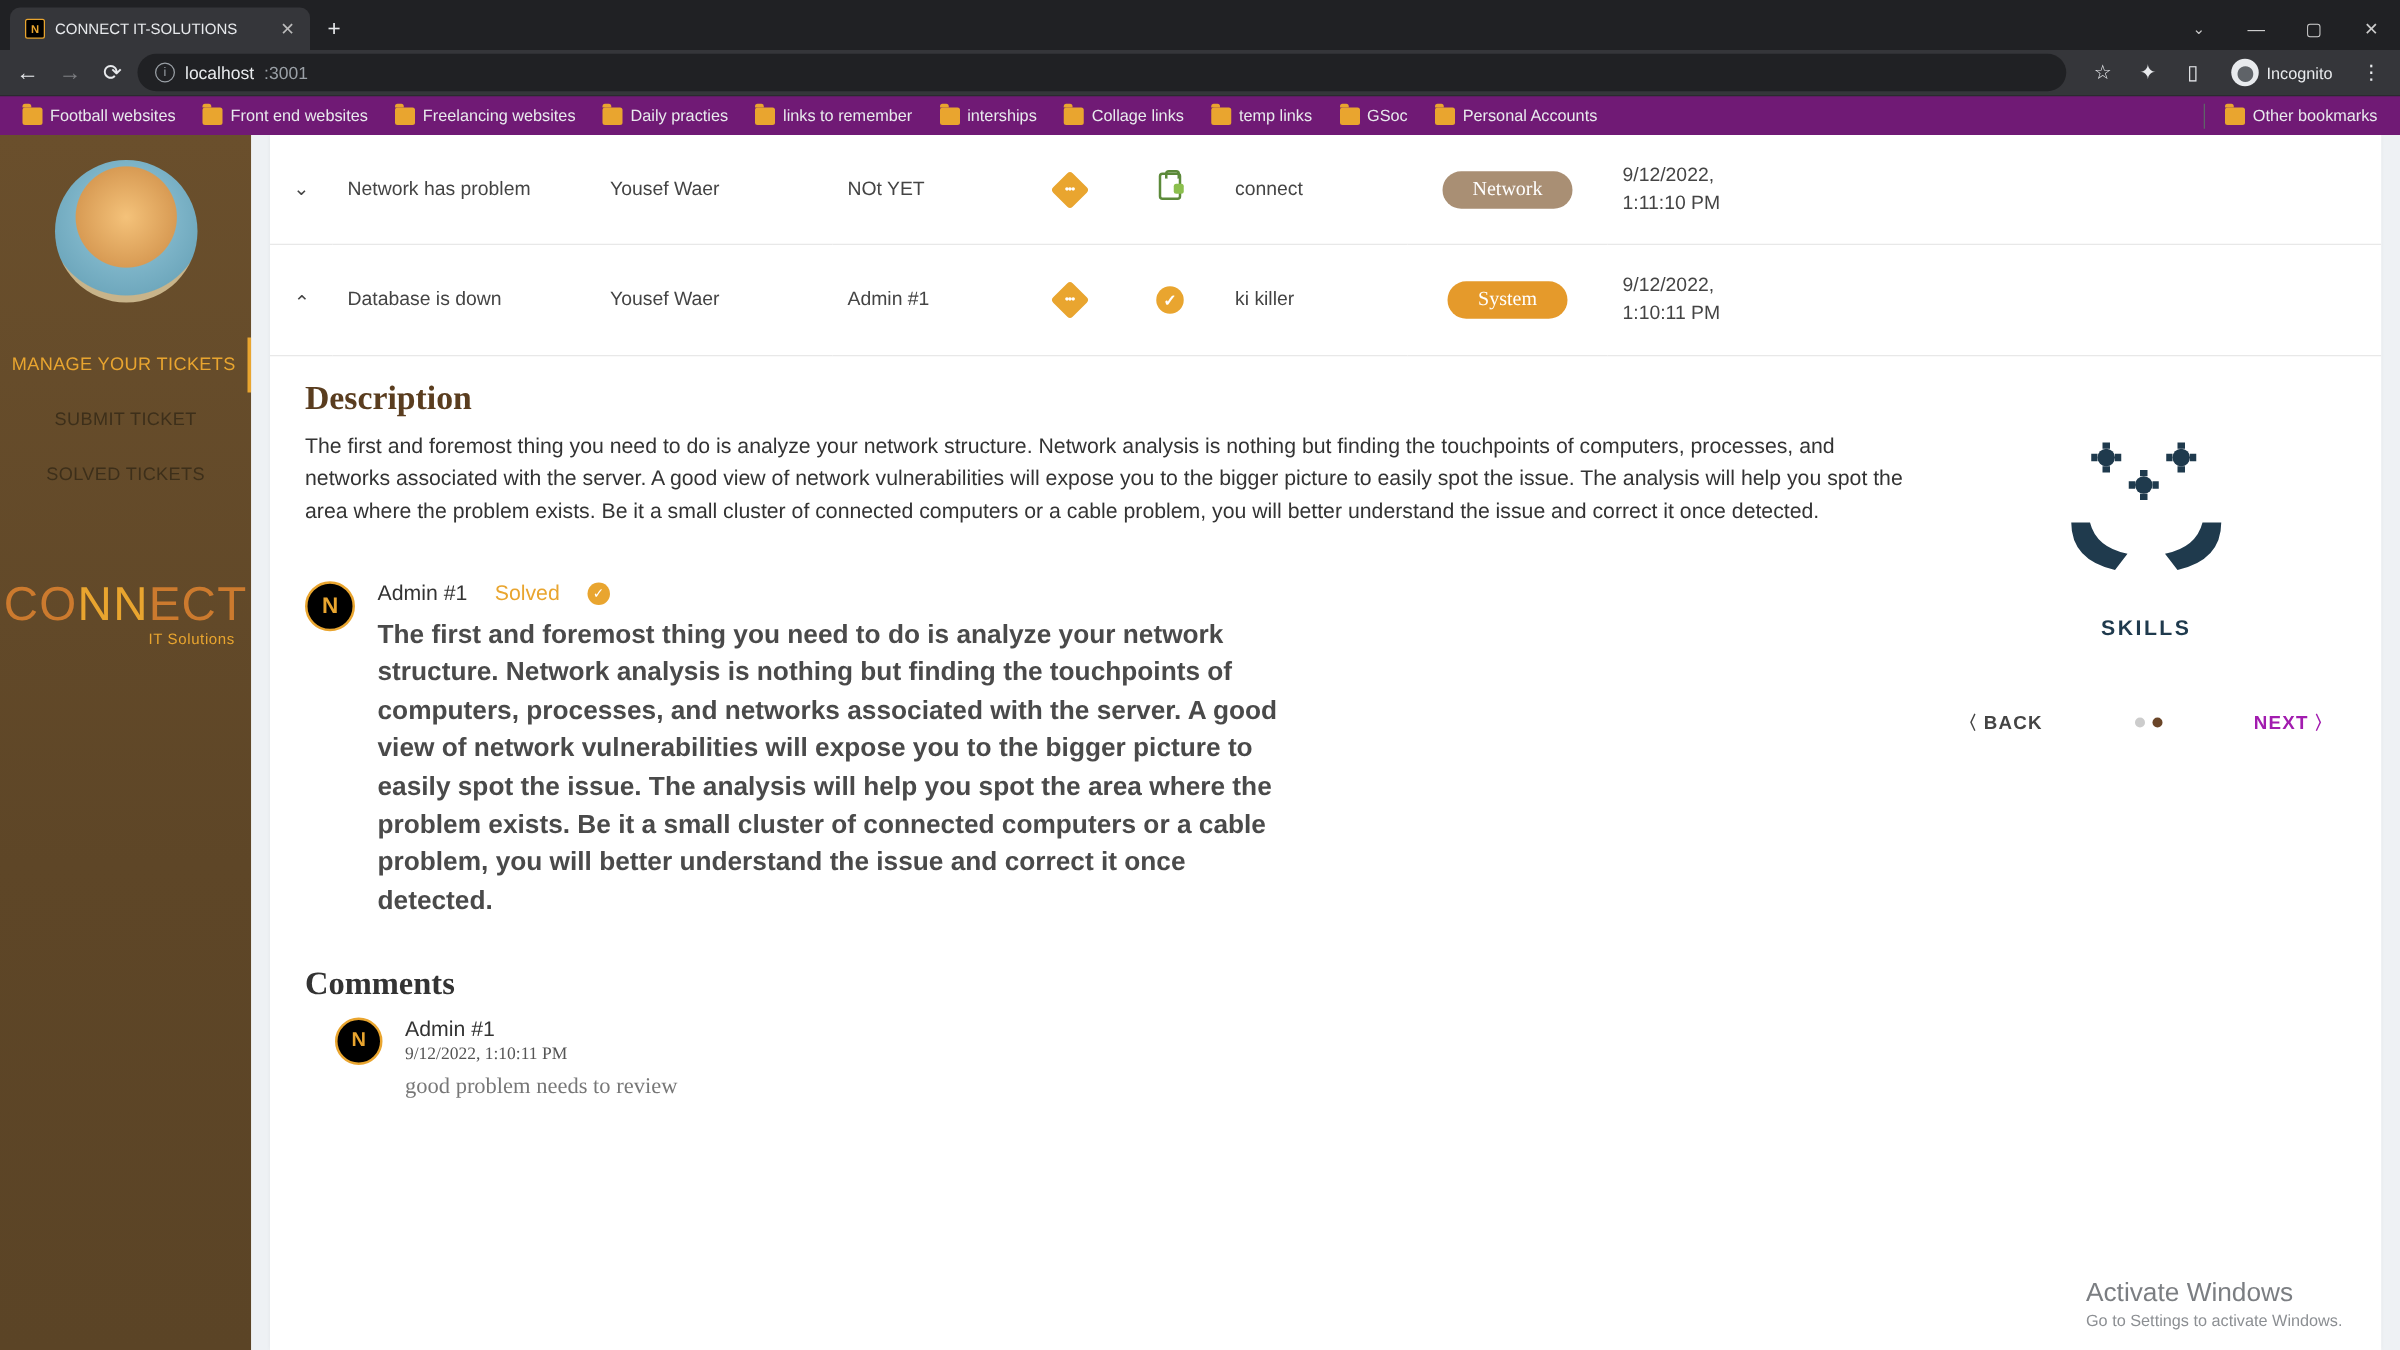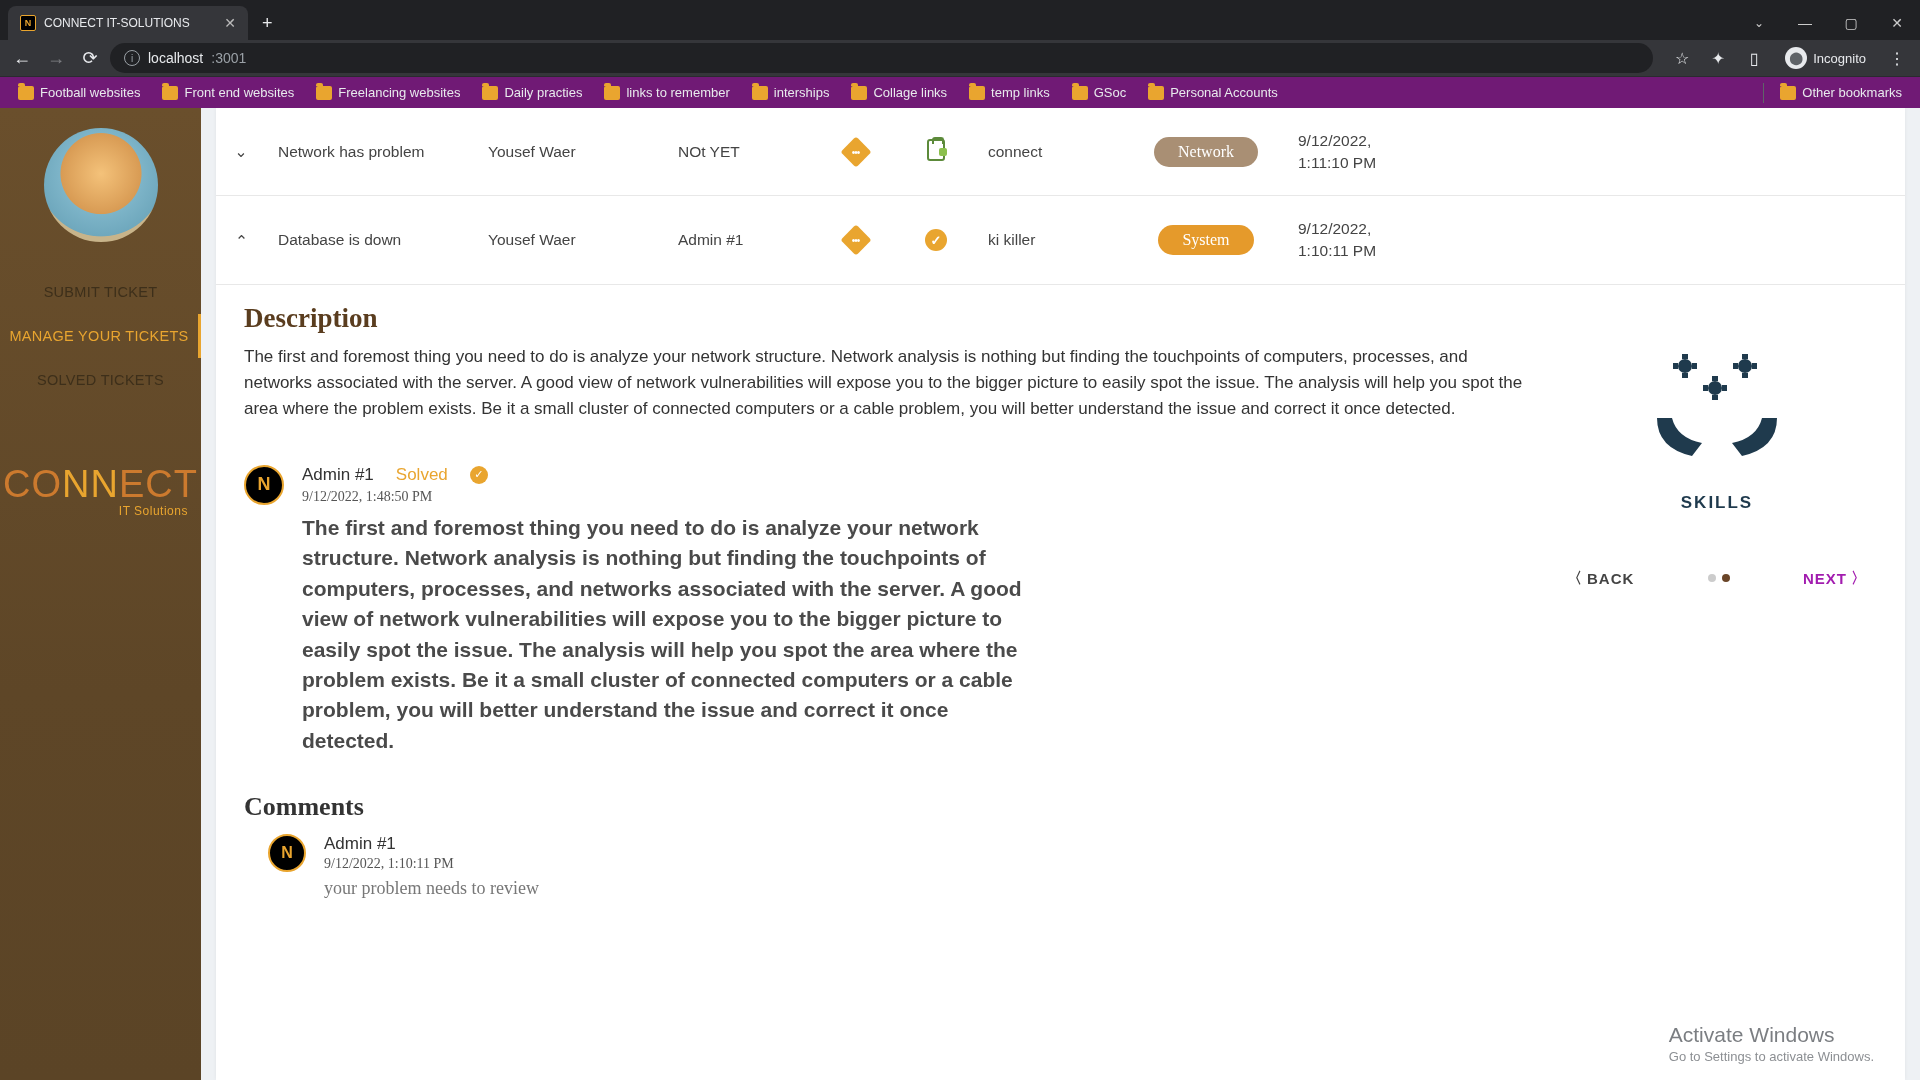--- a/index.html
+++ b/index.html
@@ -183,22 +183,22 @@
   <div class="bmdiv"></div>
   <div class="bm">
       <span class="foldericon"></span>
       <span>Other bookmarks</span>
     </div>
 </div>
 
 <div class="app">
   <aside class="sidebar">
     <div class="avatar"></div>
+    <div class="navitem active">MANAGE YOUR TICKETS</div>
     <div class="navitem">SUBMIT TICKET</div>
-    <div class="navitem active">MANAGE YOUR TICKETS</div>
     <div class="navitem">SOLVED TICKETS</div>
     <div class="brand">
       <div class="brandmain">
         <span>CO</span><span class="mm">N</span><span class="mm">N</span><span>ECT</span>
       </div>
       <div class="brandsub">IT Solutions</div>
     </div>
   </aside>
 
   <main class="main">
@@ -240,32 +240,31 @@
         <p class="desctext">The first and foremost thing you need to do is analyze your network structure. Network analysis is nothing but finding the touchpoints of computers, processes, and networks associated with the server. A good view of network vulnerabilities will expose you to the bigger picture to easily spot the issue. The analysis will help you spot the area where the problem exists. Be it a small cluster of connected computers or a cable problem, you will better understand the issue and correct it once detected.</p>
 
         <div class="reply">
           <div class="replyava">N</div>
           <div>
             <div class="replyhead">
               <span class="name">Admin #1</span>
               <span class="status">Solved</span>
               <span class="chk">✓</span>
             </div>
-            <div class="replytime">9/12/2022, 1:48:50 PM</div>
             <div class="replybody">The first and foremost thing you need to do is analyze your network structure. Network analysis is nothing but finding the touchpoints of computers, processes, and networks associated with the server. A good view of network vulnerabilities will expose you to the bigger picture to easily spot the issue. The analysis will help you spot the area where the problem exists. Be it a small cluster of connected computers or a cable problem, you will better understand the issue and correct it once detected.</div>
           </div>
         </div>
 
         <h2 class="comments">Comments</h2>
         <div class="comment">
           <div class="cava">N</div>
           <div>
             <div class="cname">Admin #1</div>
             <div class="ctime">9/12/2022, 1:10:11 PM</div>
-            <div class="cbody">your problem needs to review</div>
+            <div class="cbody">good problem needs to review</div>
           </div>
         </div>
       </div>
 
       <div class="expright">
         <div class="skillsico">
           <svg viewBox="0 0 140 120" fill="#1f3a4d">
             <g transform="translate(28,8)">
                   <circle cx="10" cy="10" r="7"></circle>
                   <rect x="7" y="-2" width="6" height="5"></rect>

